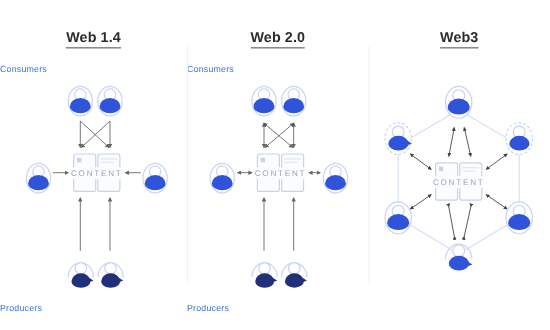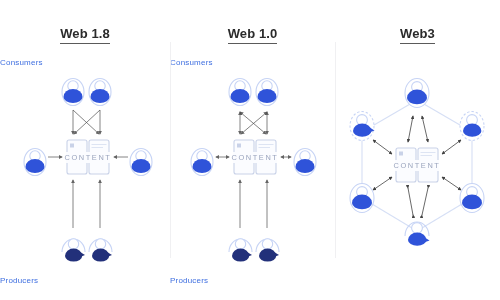--- a/index.html
+++ b/index.html
@@ -85,21 +85,21 @@
     fill: #9aa4bd;
   }
 </style>
 </head>
 <body>
 
 <div id="infographic">
 
   <div class="panel panel-web1">
     <div class="panel-title">
-      <span class="ttext">Web 1.8</span>
+      <span class="ttext">Web 1.4</span>
     </div>
     <div class="role-label role-consumers">Consumers</div>
     <div class="role-label role-producers">Producers</div>
 
     <svg class="stage" viewBox="0 0 170 300">
       <defs>
         <marker id="ah1" markerWidth="5" markerHeight="5" refX="4" refY="2.5" orient="auto">
           <path d="M0,0 L5,2.5 L0,5 z" fill="#4a4a4a"></path>
         </marker>
       </defs>
@@ -157,21 +157,21 @@
         <path d="M89 252 a11.5 13 0 0 1 23 0" fill="none" stroke="#c7d4f5" stroke-width="1.1"></path>
         <circle cx="100.5" cy="244" r="5.2" fill="#ffffff" stroke="#c7d4f5" stroke-width="1.1"></circle>
         <path d="M92 256 a8.6 7.5 0 0 1 17.2 0 a8.6 5.5 0 0 1 -17.2 0 z" fill="#22307a"></path>
         <path d="M107 252 l5 3 l-5 2 z" fill="#22307a"></path>
       </g>
     </svg>
   </div>
 
   <div class="panel panel-web2">
     <div class="panel-title">
-      <span class="ttext">Web 1.0</span>
+      <span class="ttext">Web 2.0</span>
     </div>
     <div class="role-label role-consumers">Consumers</div>
     <div class="role-label role-producers">Producers</div>
 
     <svg class="stage" viewBox="0 0 165 300">
       <defs>
         <marker id="ah2" markerWidth="5" markerHeight="5" refX="4" refY="2.5" orient="auto">
           <path d="M0,0 L5,2.5 L0,5 z" fill="#4a4a4a"></path>
         </marker>
         <marker id="ah2s" markerWidth="5" markerHeight="5" refX="1" refY="2.5" orient="auto">

